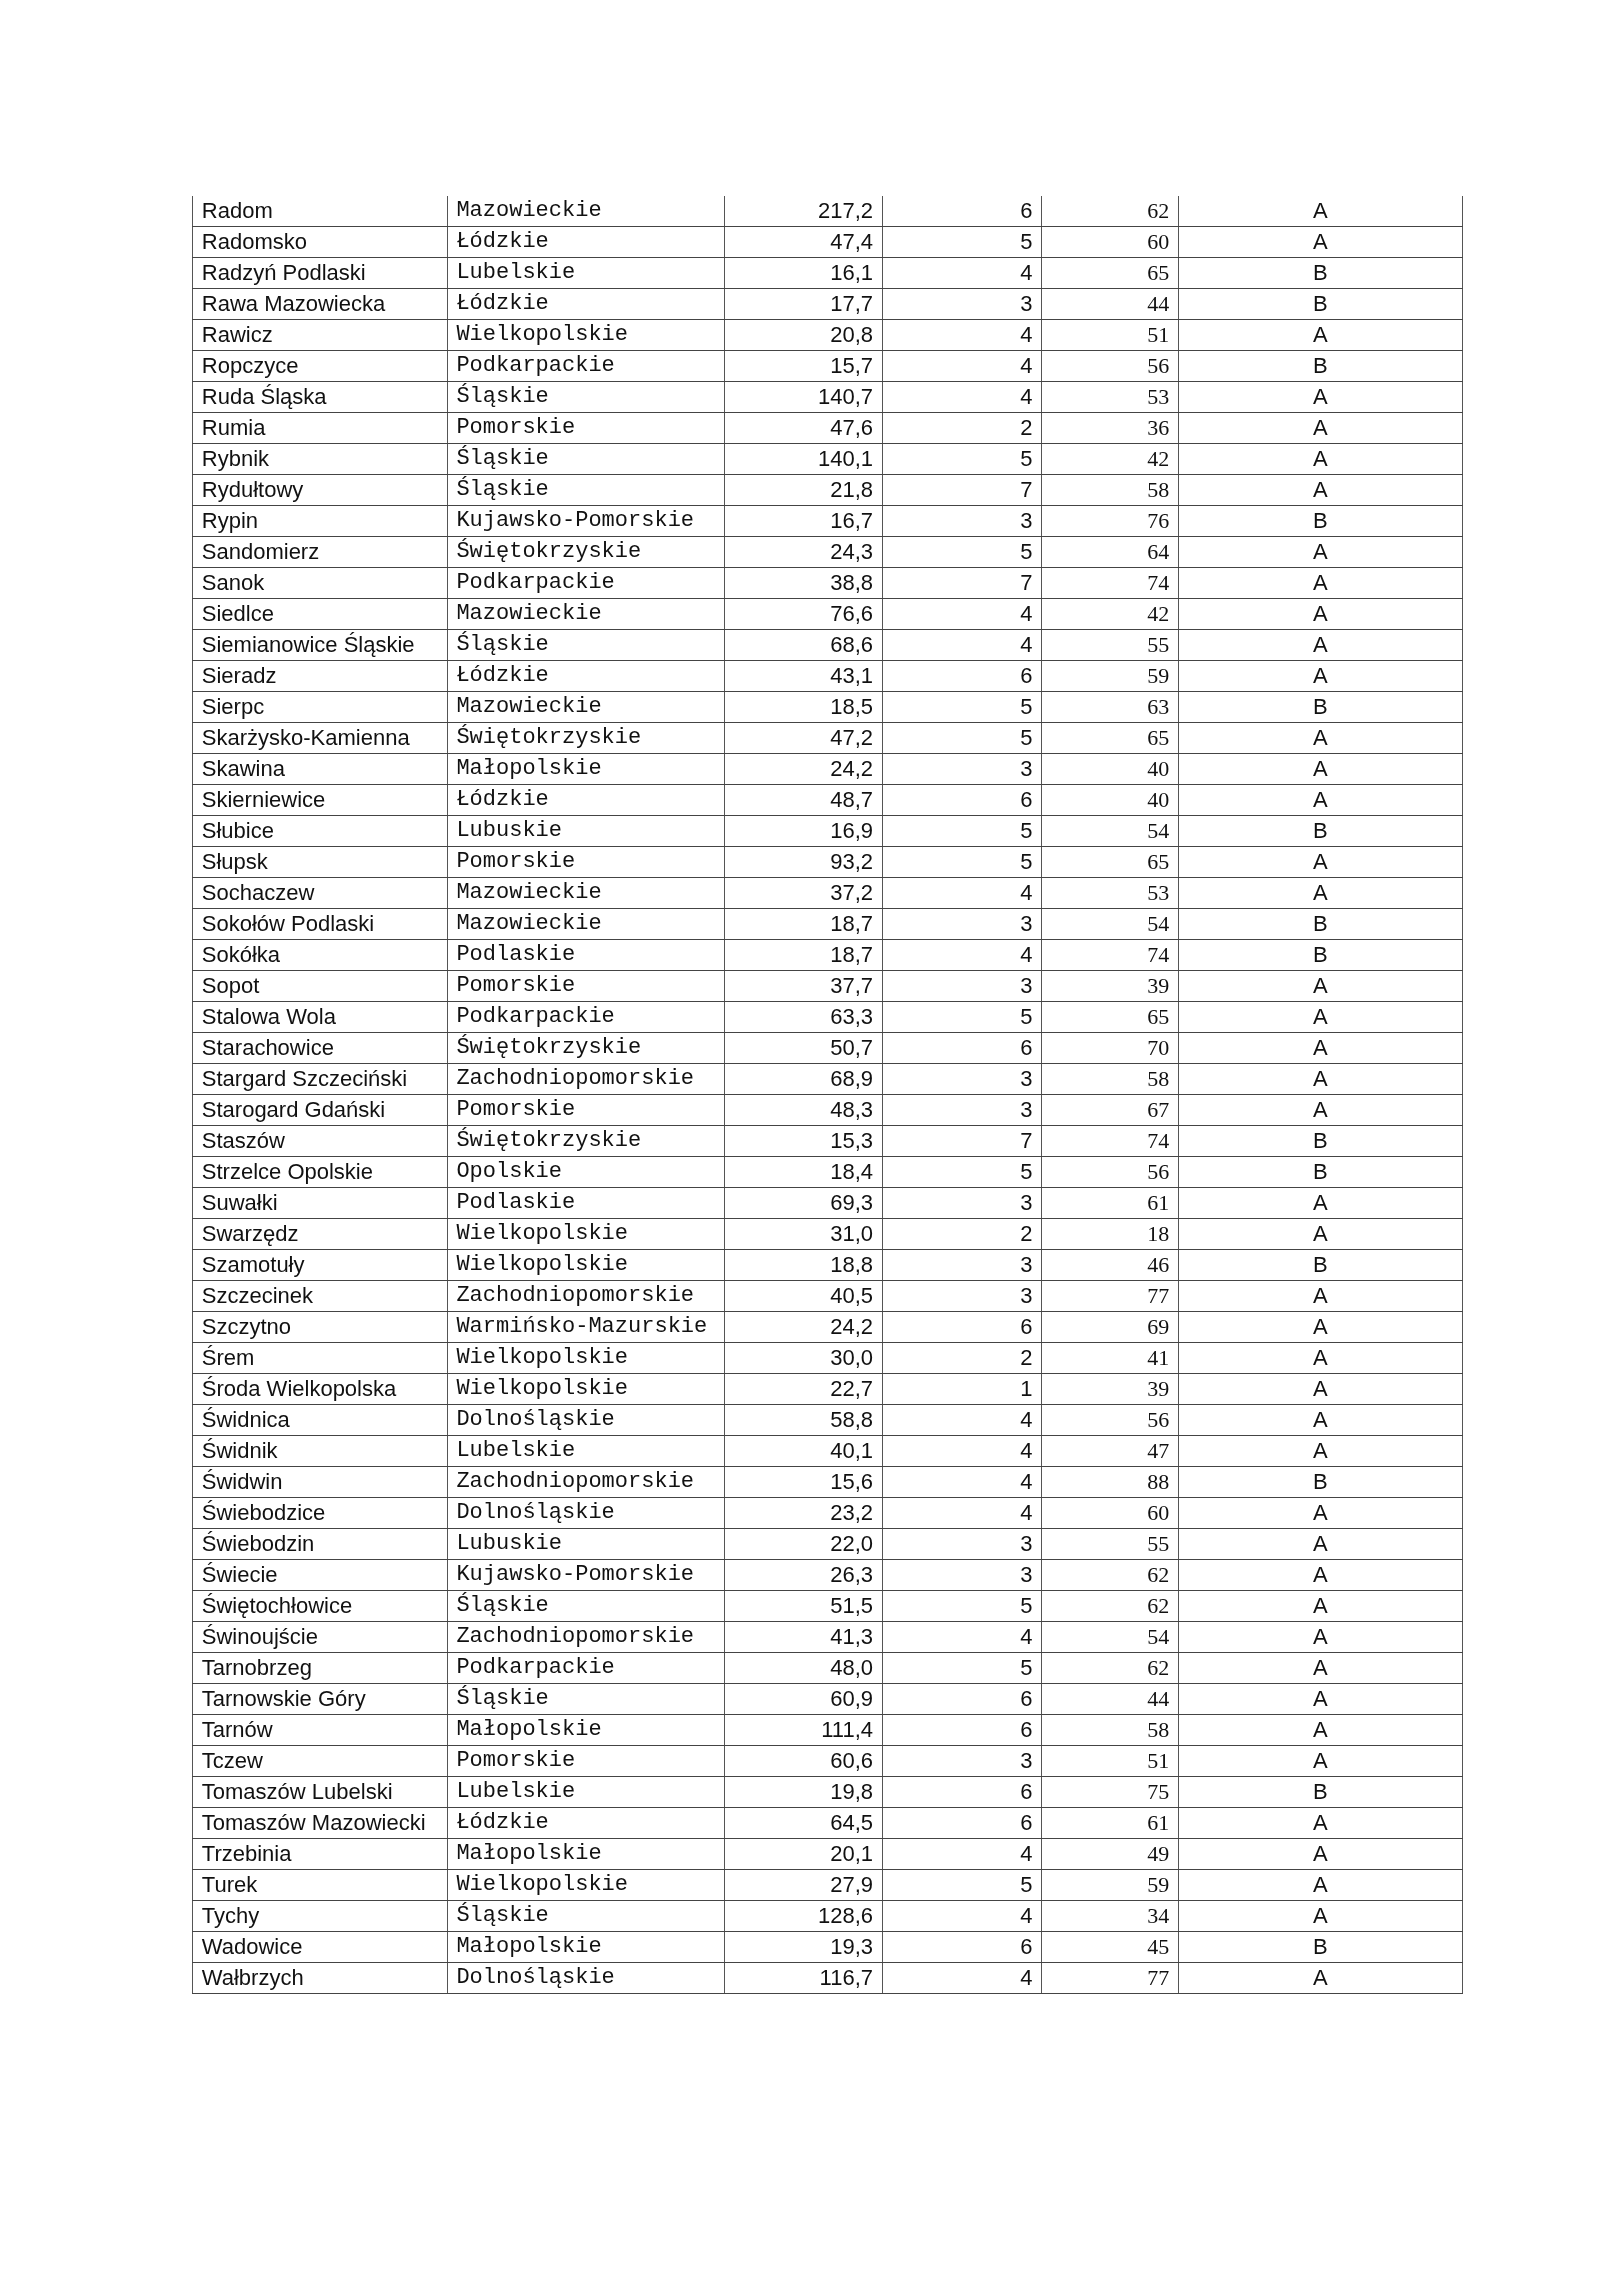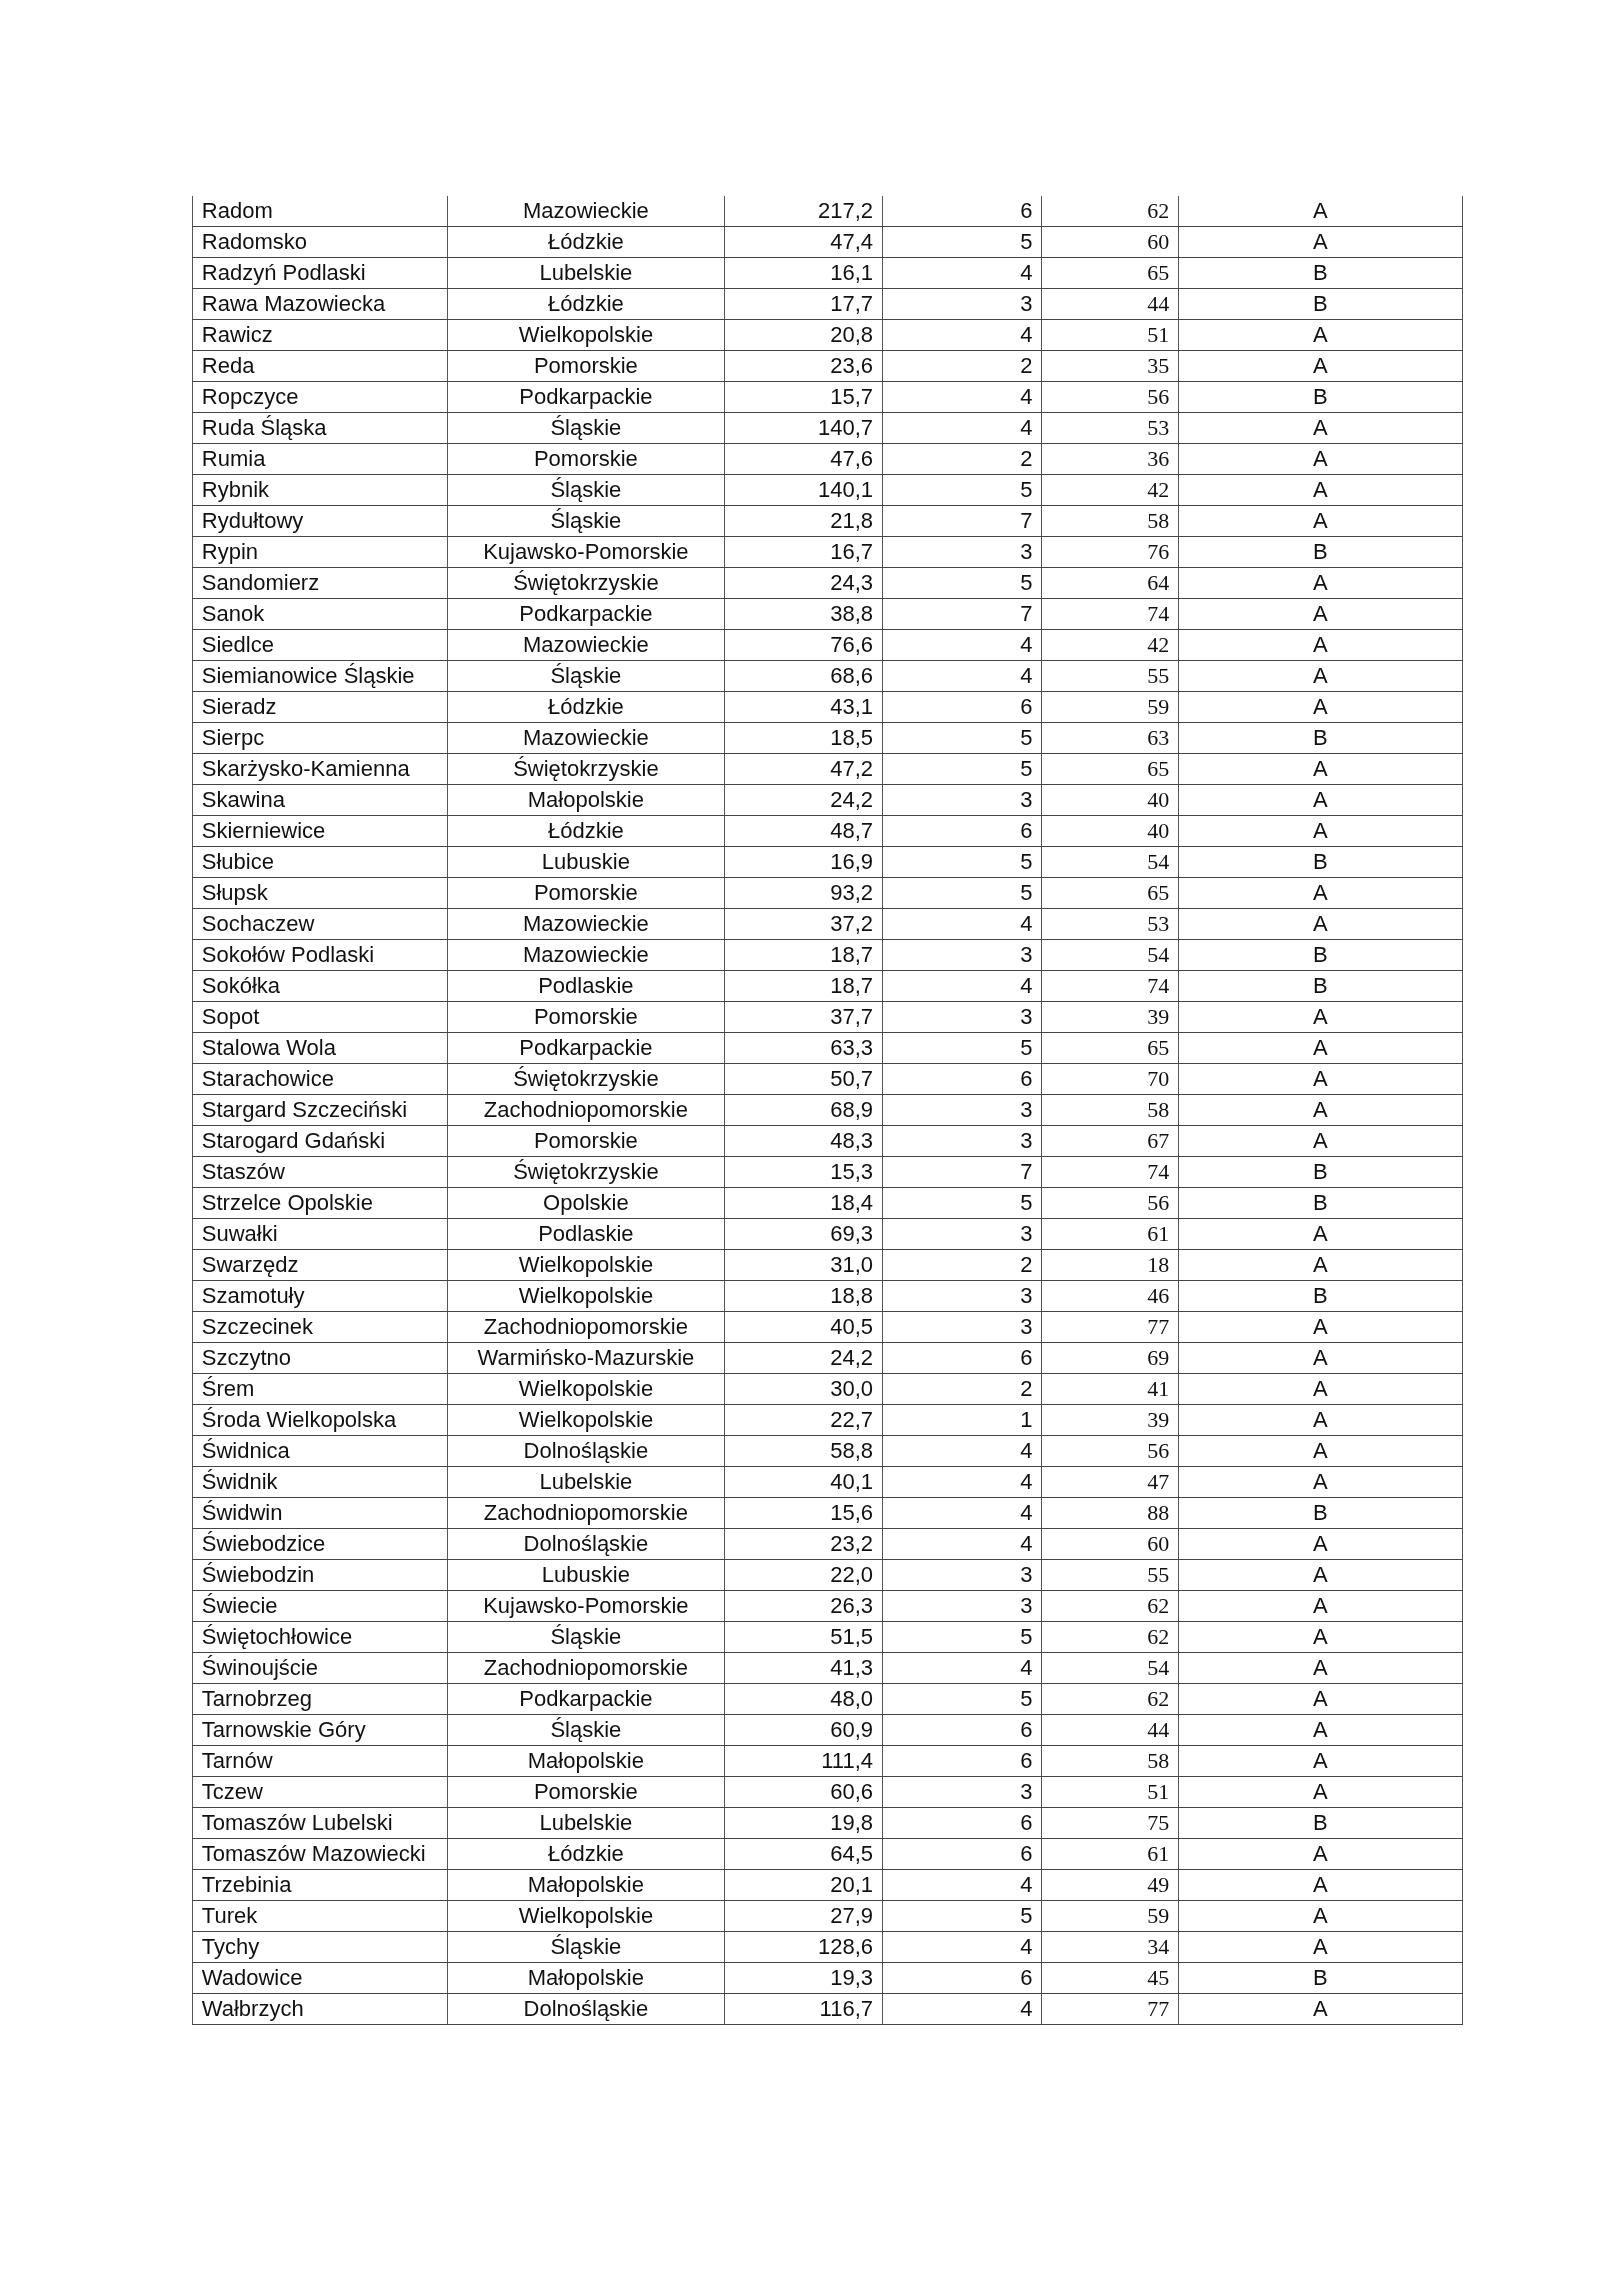--- a/index.html
+++ b/index.html
@@ -10,21 +10,21 @@
     border-collapse: collapse; table-layout: fixed;
     font-family: "Liberation Sans", sans-serif; font-size: 22px; color: #111;
   }
   table.data td {
     height: 30px; padding: 0 8.8px; line-height: 30px;
     border-left: 1.5px solid #555; border-right: 1.5px solid #555;
     border-bottom: 1.5px solid #444; white-space: nowrap; overflow: hidden;
   }
   table.data tr:first-child td { border-top: none; }
   td.c-name { width: 236px; text-align: left; }
-  td.c-region { width: 259px; text-align: center; }
+  td.c-region { width: 259px; text-align: left; font-family: Liberation Mono, monospace; }
   td.c-num { width: 139px; text-align: right; padding-right: 9.8px; }
   td.c-int { width: 141px; text-align: right; padding-right: 9.8px; }
   td.c-int2 { width: 118px; text-align: right; padding-right: 11.8px; font-family: Liberation Serif, serif; }
   td.c-cls { width: 265px; text-align: center; }
 </style>
 </head>
 <body>
 
 <div class="page">
   <table class="data">
@@ -63,28 +63,20 @@
         </tr>
         <tr>
           <td class="c-name">Rawicz</td>
           <td class="c-region">Wielkopolskie</td>
           <td class="c-num">20,8</td>
           <td class="c-int">4</td>
           <td class="c-int2">51</td>
           <td class="c-cls">A</td>
         </tr>
         <tr>
-          <td class="c-name">Reda</td>
-          <td class="c-region">Pomorskie</td>
-          <td class="c-num">23,6</td>
-          <td class="c-int">2</td>
-          <td class="c-int2">35</td>
-          <td class="c-cls">A</td>
-        </tr>
-        <tr>
           <td class="c-name">Ropczyce</td>
           <td class="c-region">Podkarpackie</td>
           <td class="c-num">15,7</td>
           <td class="c-int">4</td>
           <td class="c-int2">56</td>
           <td class="c-cls">B</td>
         </tr>
         <tr>
           <td class="c-name">Ruda Śląska</td>
           <td class="c-region">Śląskie</td>

